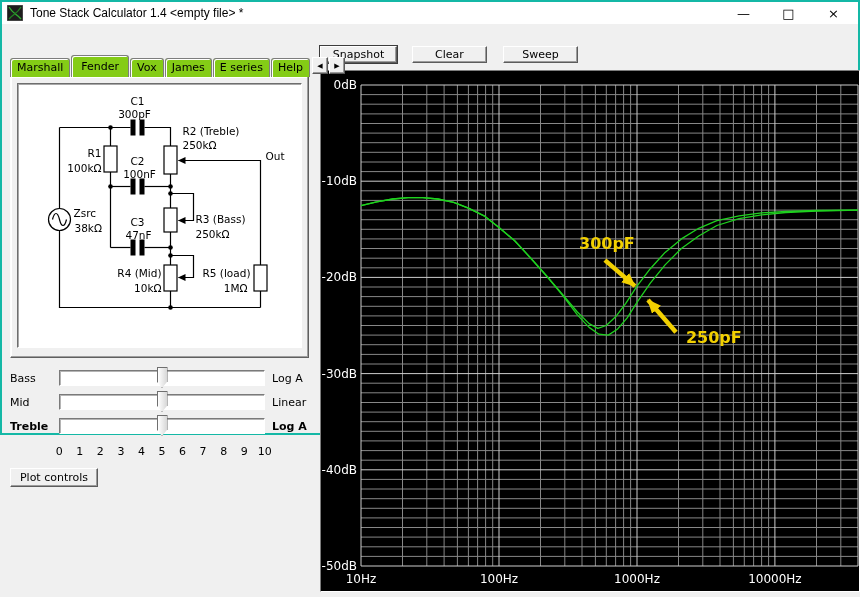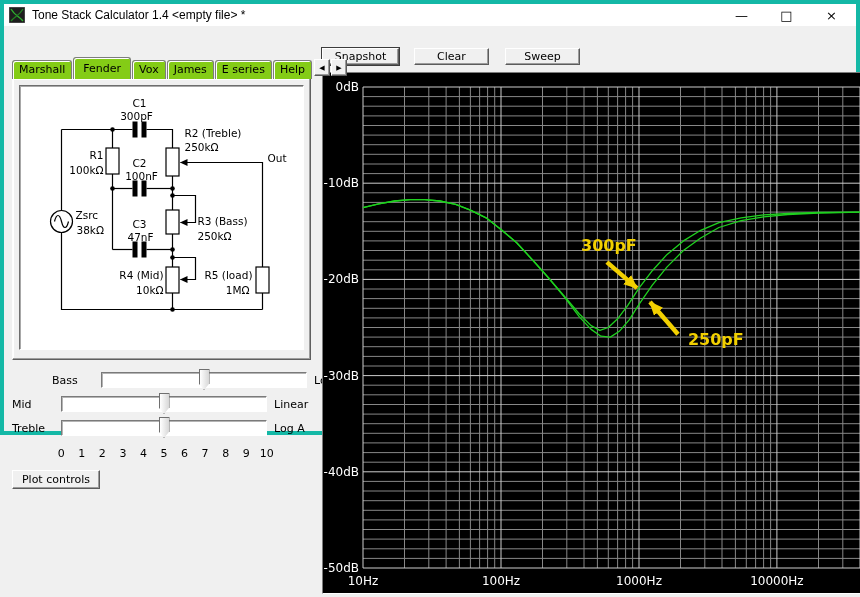--- a/index.html
+++ b/index.html
@@ -1,18 +1,18 @@
 <!DOCTYPE html>
 <html><head>
 <meta charset="utf-8">
 <style>
   *{margin:0;padding:0;box-sizing:border-box}
   html,body{width:860px;height:597px;overflow:hidden}
   body{font-family:"DejaVu Sans",sans-serif;background:#f0f0f0;color:#000}
-  .window{position:relative;width:860px;height:435px;background:#f0f0f0;border:4px solid #14b8a6}
+  .window{position:relative;width:860px;height:435px;background:#f0f0f0;border:2px solid #14b8a6}
   
   .titlebar{position:absolute;top:0;left:0;right:0;height:22px;background:#fff;display:flex;align-items:center}
   .app-icon{width:16px;height:16px;margin-left:5px;flex:none}
   .title{font:12px "Liberation Sans",sans-serif;margin-left:7px;white-space:nowrap}
   .win-btns{position:absolute;right:2px;top:0;height:22px;display:flex}
   .win-btn{width:45px;height:22px;display:flex;align-items:center;justify-content:center;font:13px "DejaVu Sans",sans-serif}
   
   .menubar{position:absolute;top:22px;left:0;right:0;height:23px;background:#fff;display:flex;align-items:center;padding-left:9px;font:12px "Liberation Sans",sans-serif}
   .menu-item{margin-right:17px}
   
@@ -142,35 +142,35 @@
           <text x="158" y="288" text-anchor="end">10kΩ</text>
           <text x="247" y="273" text-anchor="end">R5 (load)</text>
           <text x="244" y="288" text-anchor="end">1MΩ</text>
           <text x="262" y="156">Out</text>
         </g>
       </svg>
     </div>
   </div>
 
   <div id="sliders">
-      <div class="srow" style="top: 368px; margin-left: 40px;">
+      <div class="srow" style="top: 368px;">
         <span class="slabel">Bass</span>
         <div class="groove">
           <div class="thumb" style="left:96.5px"></div>
         </div>
         <span class="staper">Log A</span>
       </div>
       <div class="srow" style="top: 392px;">
         <span class="slabel">Mid</span>
         <div class="groove">
           <div class="thumb" style="left:96.5px"></div>
         </div>
         <span class="staper">Linear</span>
       </div>
-      <div class="srow" style="top: 416px;">
+      <div class="srow" style="top: 416px; font-weight: bold;">
         <span class="slabel">Treble</span>
         <div class="groove">
           <div class="thumb" style="left:96.5px"></div>
         </div>
         <span class="staper">Log A</span>
       </div>
     </div>
   <div class="scale-row" id="scalerow">
       <span>0</span>
       <span>1</span>

